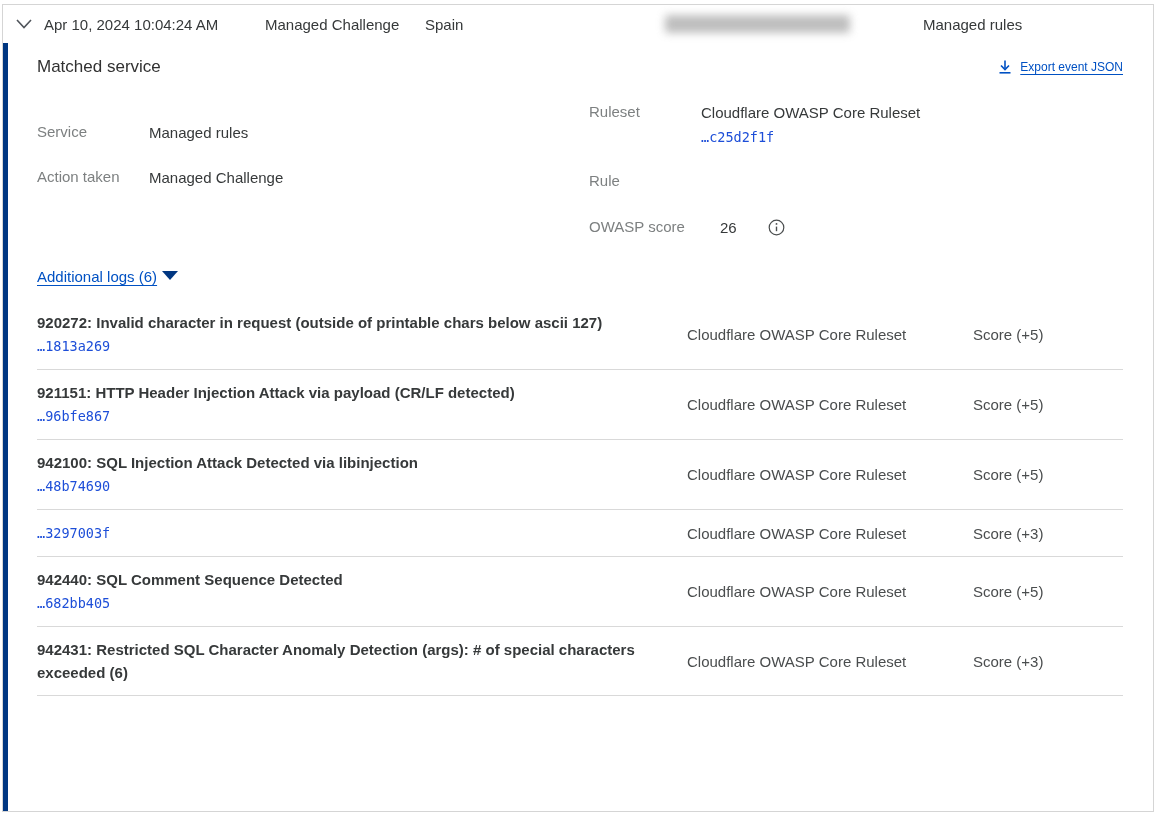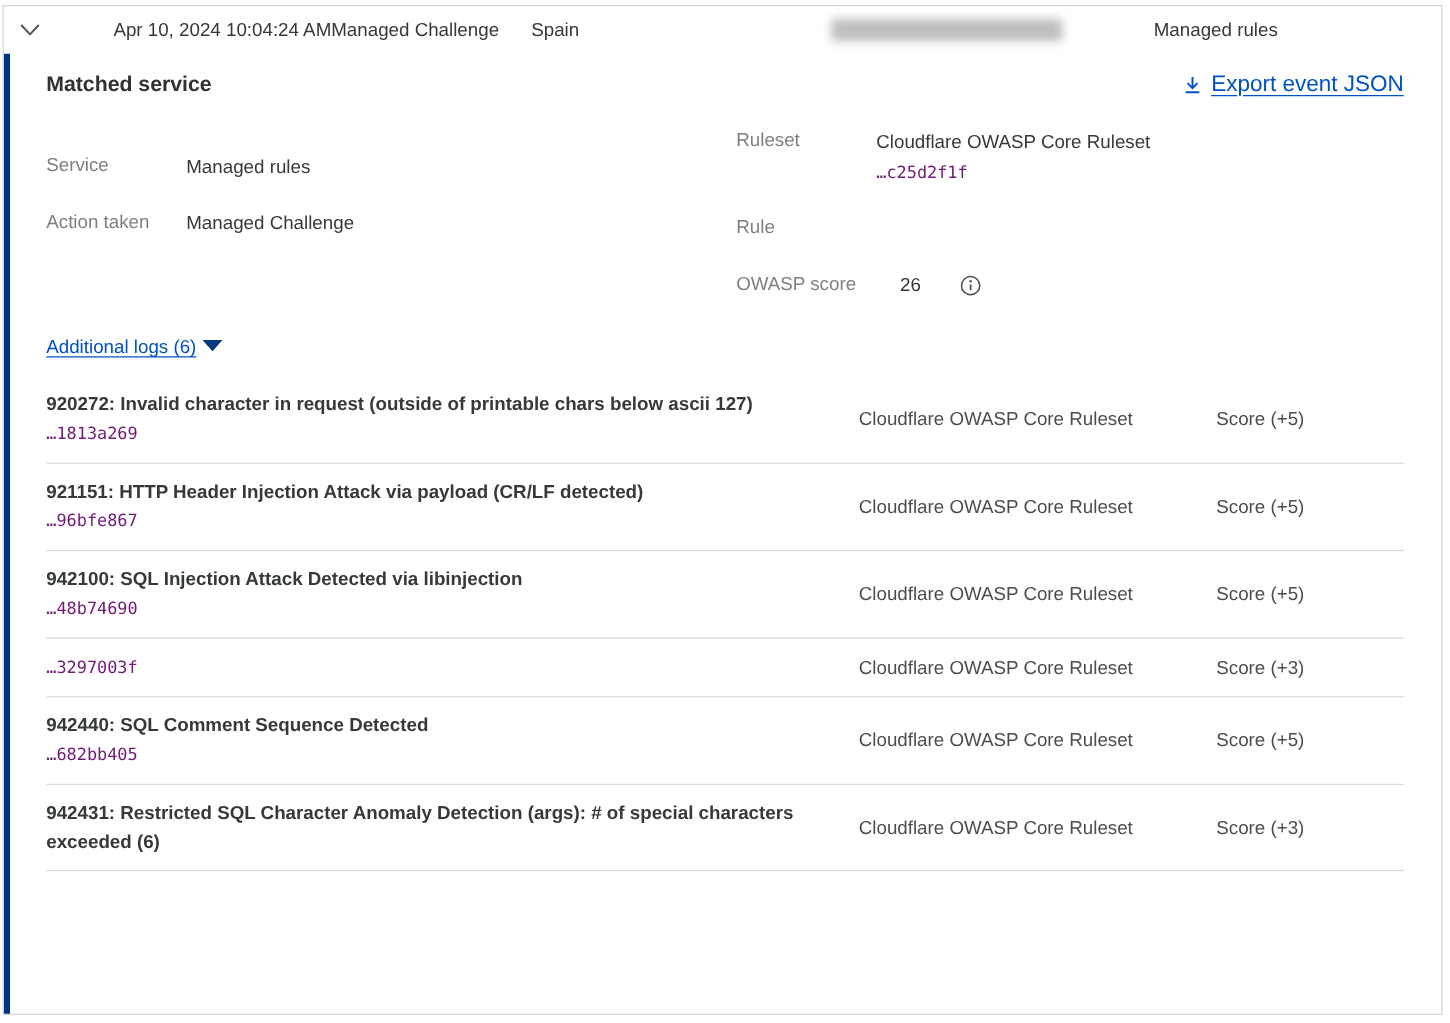--- a/index.html
+++ b/index.html
@@ -8,46 +8,46 @@
   .event {
     position: absolute; top: 4px; left: 2px; width: 1152px; height: 808px;
     border: 1px solid #d5d5d5; background: #fff; overflow: hidden;
   }
   
   .event-header {
     height: 38px; display: flex; align-items: center;
     font-size: 15px; color: #36393a;
   }
   .chevron-btn { width: 20px; margin-left: 12px; display: flex; align-items: center; cursor: pointer; }
-  .hcell-time   { margin-left: 9px; width: 221px; text-align: right; }
+  .hcell-time   { margin-left: 9px; width: 221px; }
   .hcell-action { width: 160px; }
   .hcell-country{ width: 240px; }
   .hcell-redacted { width: 185px; height: 18px; background: #a9a9a9; border-radius: 2px;
     filter: blur(4px); opacity: .75; }
   .hcell-service { margin-left: 73px; }
   
   .event-body {
     position: relative; height: 769px;
     border-left: 5px solid #003681;
     padding: 14px 30px 0 29px;
   }
   .title-row { display: flex; justify-content: space-between; align-items: center; }
-  .panel-title { font-size: 17px; font-weight: bold; color: #313131; }
+  .panel-title { font-size: 17px; font-weight: normal; color: #313131; }
   .export-link { display: flex; align-items: center; gap: 7px; color: #0051c3;
-    font-size: 18px; cursor: pointer; text-decoration: none; }
+    font-size: 12px; cursor: pointer; text-decoration: none; }
   .export-link .txt { text-decoration: underline; text-underline-offset: 3px; }
   
   .details { display: flex; margin-top: 24px; }
   .details-left { width: 552px; margin-top: 20px; }
   .details-right { flex: 1; }
   .field { display: flex; margin-bottom: 21px; }
   .field-label { width: 112px; color: #7d8081; font-size: 15px; line-height: 22px; flex: none; }
   .field-value { font-size: 15px; line-height: 24px; max-width: 240px; }
   .details-left .field-value { max-width: 420px; }
-  .hash { font-family: "DejaVu Sans Mono", monospace; font-size: 13.5px; line-height: 24px; color: #701a75; }
+  .hash { font-family: "DejaVu Sans Mono", monospace; font-size: 13.5px; line-height: 24px; color: #1d4ed8; }
   .owasp-row { display: flex; align-items: center; margin-top: 24px; gap: 19px; }
   .owasp-row .field-label { width: 112px; }
   .owasp-val { font-size: 15px; margin-right: 12px; }
   .info-btn { display: flex; align-items: center; cursor: pointer; }
   
   .logs-toggle { display: inline-flex; align-items: flex-start; margin-top: 30px; cursor: pointer; }
   .logs-toggle .txt { color: #0051c3; font-size: 15px; text-decoration: underline; text-underline-offset: 3px; }
   .tri-down { width: 0; height: 0; margin-left: 5px; margin-top: 3px;
     border-left: 8px solid transparent; border-right: 8px solid transparent;
     border-top: 9px solid #003681; }

